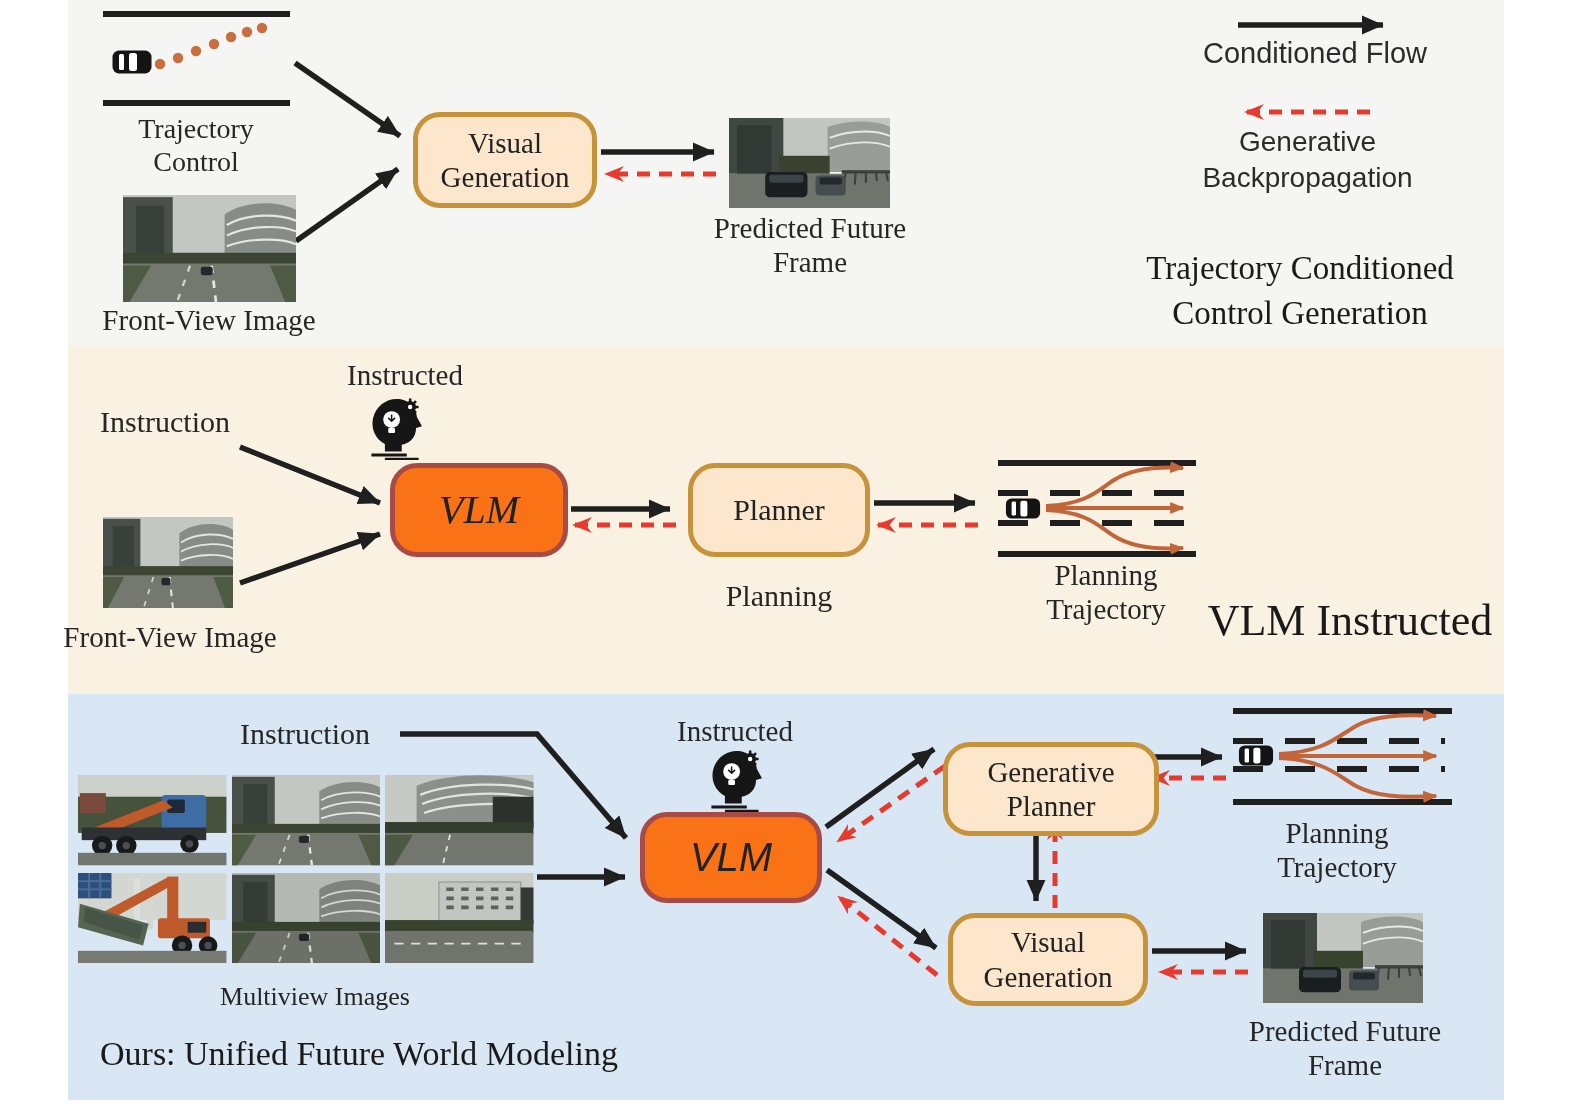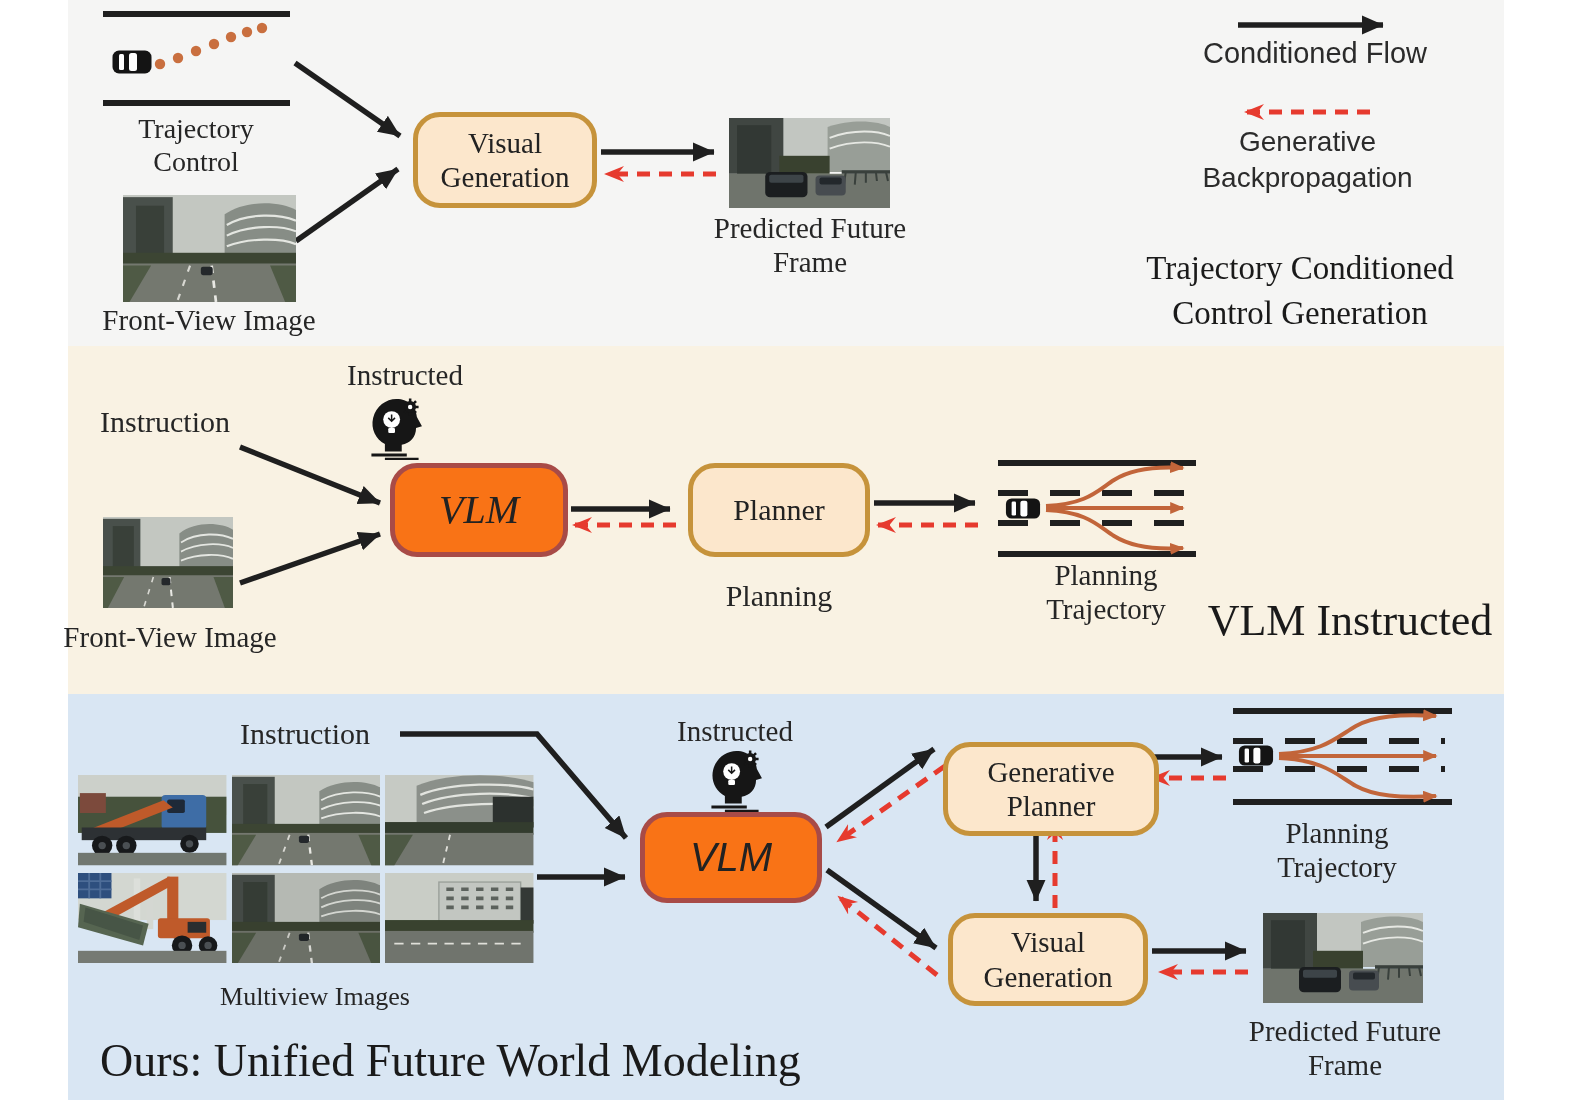--- a/index.html
+++ b/index.html
@@ -296,21 +296,21 @@
       </svg>
     <svg style="filter:brightness(0.93)">
         <use href="#sym-road"></use>
       </svg>
     <svg>
         <use href="#sym-mv6"></use>
       </svg>
   </div>
   <div class="lbl" style="left:190px;top:982px;width:250px;font-size:26px">Multiview Images</div>
 
-  <div class="lbl bold" style="left:100px;top:1034px;font-size:46px">Ours: Unified Future World Modeling</div>
+  <div class="lbl bold" style="left:100px;top:1034px;font-size:34px">Ours: Unified Future World Modeling</div>
 
   <div class="lbl" style="left:655px;top:714px;width:160px;font-size:29px">Instructed</div>
   <svg class="photo" style="left:708px;top:748px" width="54" height="64">
       <use href="#sym-head"></use>
     </svg>
 
   <div class="node pink sansbox" style="left:640px;top:812px;width:182px;height:91px">
     <div class="big">VLM</div>
   </div>
 

